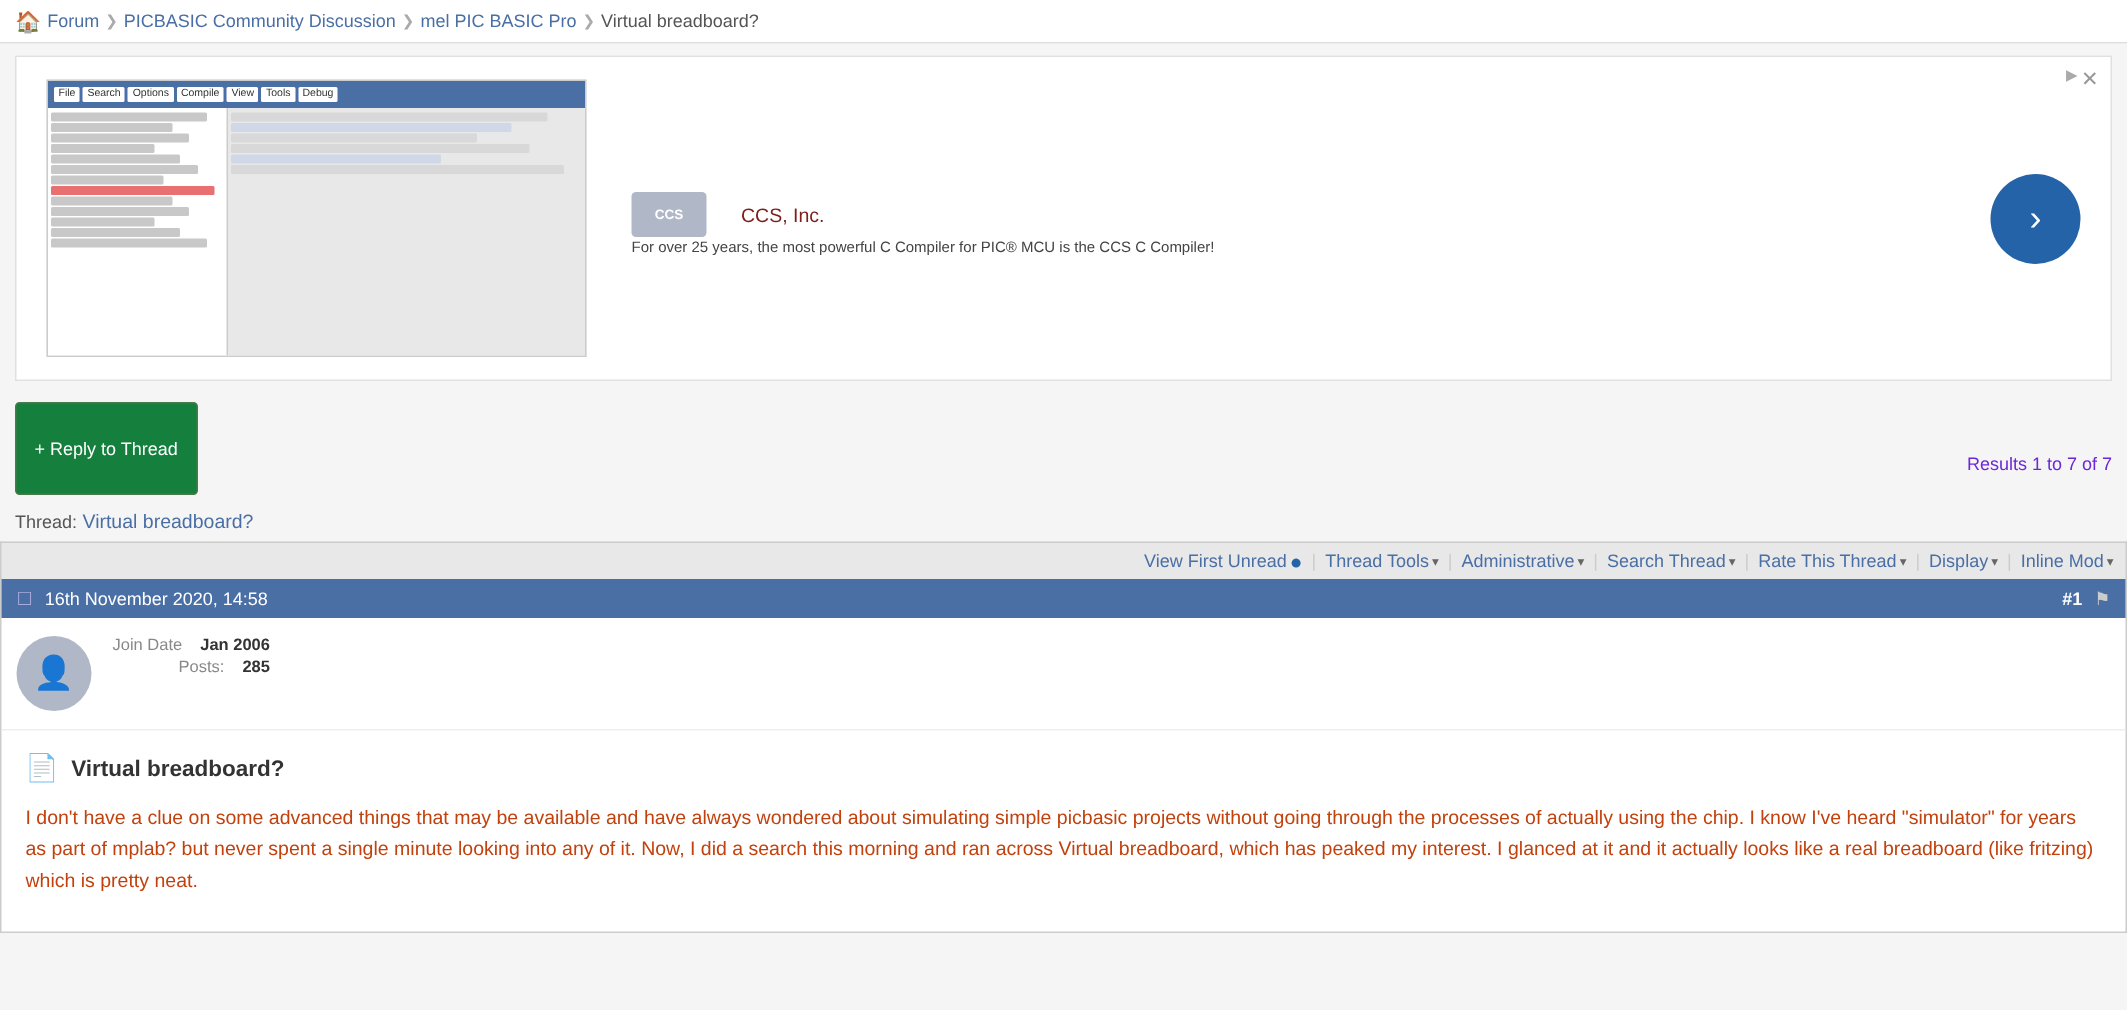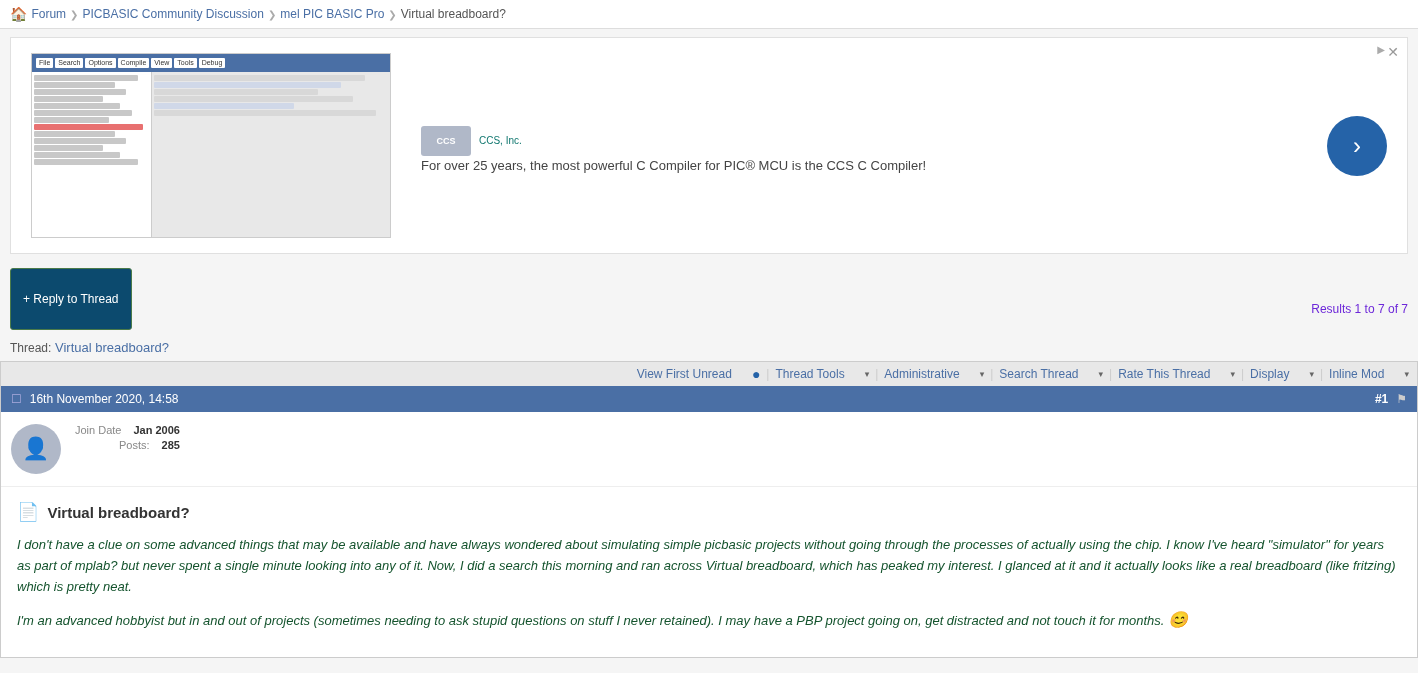--- a/index.html
+++ b/index.html
@@ -113,28 +113,28 @@
       width: 50px;
       height: 30px;
       border-radius: 3px;
       display: flex;
       align-items: center;
       justify-content: center;
       font-size: 9px;
       font-weight: bold;
       color: #fff;
     }
-    .ad-content .ccs-company { font-size: 10px; color: #0f766e; }
+    .ad-content .ccs-company { font-size: 13px; color: #7f1d1d; margin-left: 15px; }
     .ad-content h2 {
       font-size: 26px;
       font-weight: bold;
       color: #222;
       margin: 8px 0 6px;
     }
-    .ad-content p { font-size: 13px; color: #444; line-height: 1.5; }
+    .ad-content p { font-size: 10px; color: #444; line-height: 1.5; }
     .ad-arrow-btn {
       width: 60px;
       height: 60px;
       background: #2563a8;
       border-radius: 50%;
       display: flex;
       align-items: center;
       justify-content: center;
       color: #fff;
       font-size: 24px;
@@ -145,21 +145,21 @@
 
     
     .action-bar {
       display: flex;
       align-items: center;
       justify-content: space-between;
       padding: 6px 10px;
       background: #f5f5f5;
     }
     .reply-btn {
-      background: #0c4a6e;
+      background: #15803d;
       color: #fff;
       border: 1px solid #4a7a4a;
       padding: 23px 12px;
       font-size: 12px;
       cursor: pointer;
       border-radius: 3px;
     }
     .results-text { font-size: 12px; color: #6d28d9; margin-top: 20px; }
 
     
@@ -181,21 +181,21 @@
       justify-content: flex-end;
       gap: 6px;
       font-size: 12px;
     }
     .toolbar-btn {
       color: #4a6fa5;
       text-decoration: none;
       cursor: pointer;
       display: flex;
       align-items: center;
-      gap: 20px;
+      gap: 2px;
       white-space: nowrap;
     }
     .toolbar-btn .arrow { font-size: 9px; color: #666; }
     .toolbar-separator { color: #ccc; }
 
     
     .post-header {
       background: #4a6fa5;
       color: #fff;
       padding: 6px 10px;
@@ -256,21 +256,21 @@
       align-items: center;
       gap: 8px;
       font-size: 15px;
       font-weight: bold;
       color: #333;
       margin-bottom: 12px;
     }
     .post-content-title .doc-icon {
       font-size: 18px;
     }
-    .post-text { font-size: 13px; line-height: 1.6; color: #14532d; margin-bottom: 10px; font-style: italic; }
+    .post-text { font-size: 13px; line-height: 1.6; color: #c2410c; margin-bottom: 10px; }
     .smiley { font-size: 16px; }
 
     
     ::-webkit-scrollbar { width: 6px; }
     ::-webkit-scrollbar-thumb { background: #ccc; }
   </style>
 </head>
 <body>
 
 <div class="breadcrumb">
@@ -411,18 +411,14 @@
       </div>
     </div>
   </div>
 
   <div class="post-content">
     <div class="post-content-title">
       <span class="doc-icon">📄</span>
       <span>Virtual breadboard?</span>
     </div>
     <p class="post-text">I don't have a clue on some advanced things that may be available and have always wondered about simulating simple picbasic projects without going through the processes of actually using the chip. I know I've heard "simulator" for years as part of mplab? but never spent a single minute looking into any of it. Now, I did a search this morning and ran across Virtual breadboard, which has peaked my interest. I glanced at it and it actually looks like a real breadboard (like fritzing) which is pretty neat.</p>
-    <p class="post-text">
-      <span>I'm an advanced hobbyist but in and out of projects (sometimes needing to ask stupid questions on stuff I never retained). I may have a PBP project going on, get distracted and not touch it for months.</span>
-      <span class="smiley">😊</span>
-    </p>
   </div>
 </div>
 
 </body></html>

